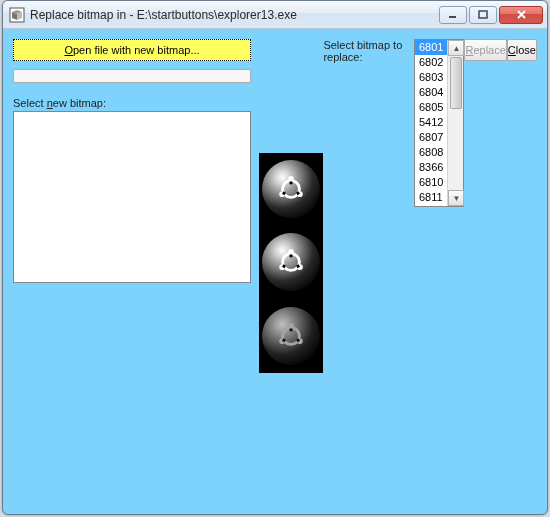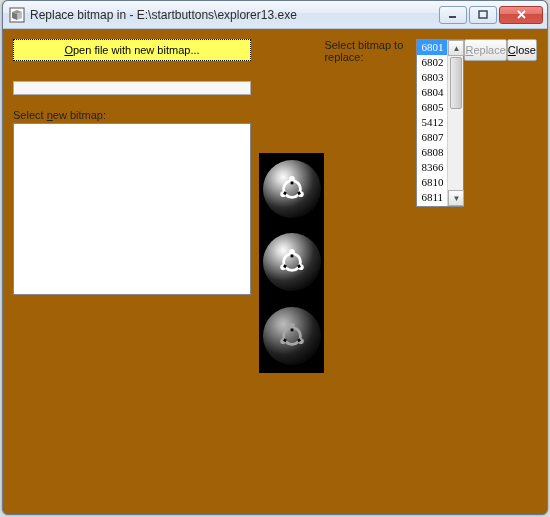--- a/index.html
+++ b/index.html
@@ -12,21 +12,21 @@
     font-size: 11px;
     background: #d8dde2;
     overflow: hidden;
   }
   .window {
     position: absolute;
     left: 2px;
     top: 0;
     width: 546px;
     height: 515px;
-    background: #a16207;
+    background: #7dd3fc;
     border: 1px solid #6b7b8f;
     border-radius: 6px;
     box-shadow: 0 0 3px rgba(0,0,0,0.3);
     display: flex;
     flex-direction: column;
   }
   .titlebar {
     height: 28px;
     background: linear-gradient(to bottom, #f6f9fd 0%, #e4ecf7 45%, #d7e4f2 46%, #dde8f5 100%);
     border-bottom: 1px solid #b8c7d8;
@@ -83,21 +83,21 @@
   }
   .open-btn {
     height: 22px;
     border: 1px dotted #000;
     background: #ffff60;
     text-align: center;
     line-height: 20px;
     font-size: 11px;
     color: #000;
     cursor: pointer;
-    margin-bottom: 20px;
+    margin-bottom: 8px;
   }
   .open-btn .ul { text-decoration: underline; }
   .progress {
     height: 14px;
     border: 1px solid #adadad;
     background: #f7f7f7;
     margin-bottom: 14px;
   }
   .label {
     font-size: 11px;
@@ -137,21 +137,20 @@
   .right-list-wrap {
     border: 1px solid #828790;
     background: #fff;
     height: 168px;
     display: flex;
     position: relative;
   }
   .right-list {
     flex: 1;
     overflow: hidden;
-    font-family: Liberation Serif, serif;
   }
   .rl-item {
     height: 15px;
     line-height: 15px;
     padding: 0 4px;
     font-size: 11px;
     color: #000;
     white-space: nowrap;
   }
   .rl-item.selected {

